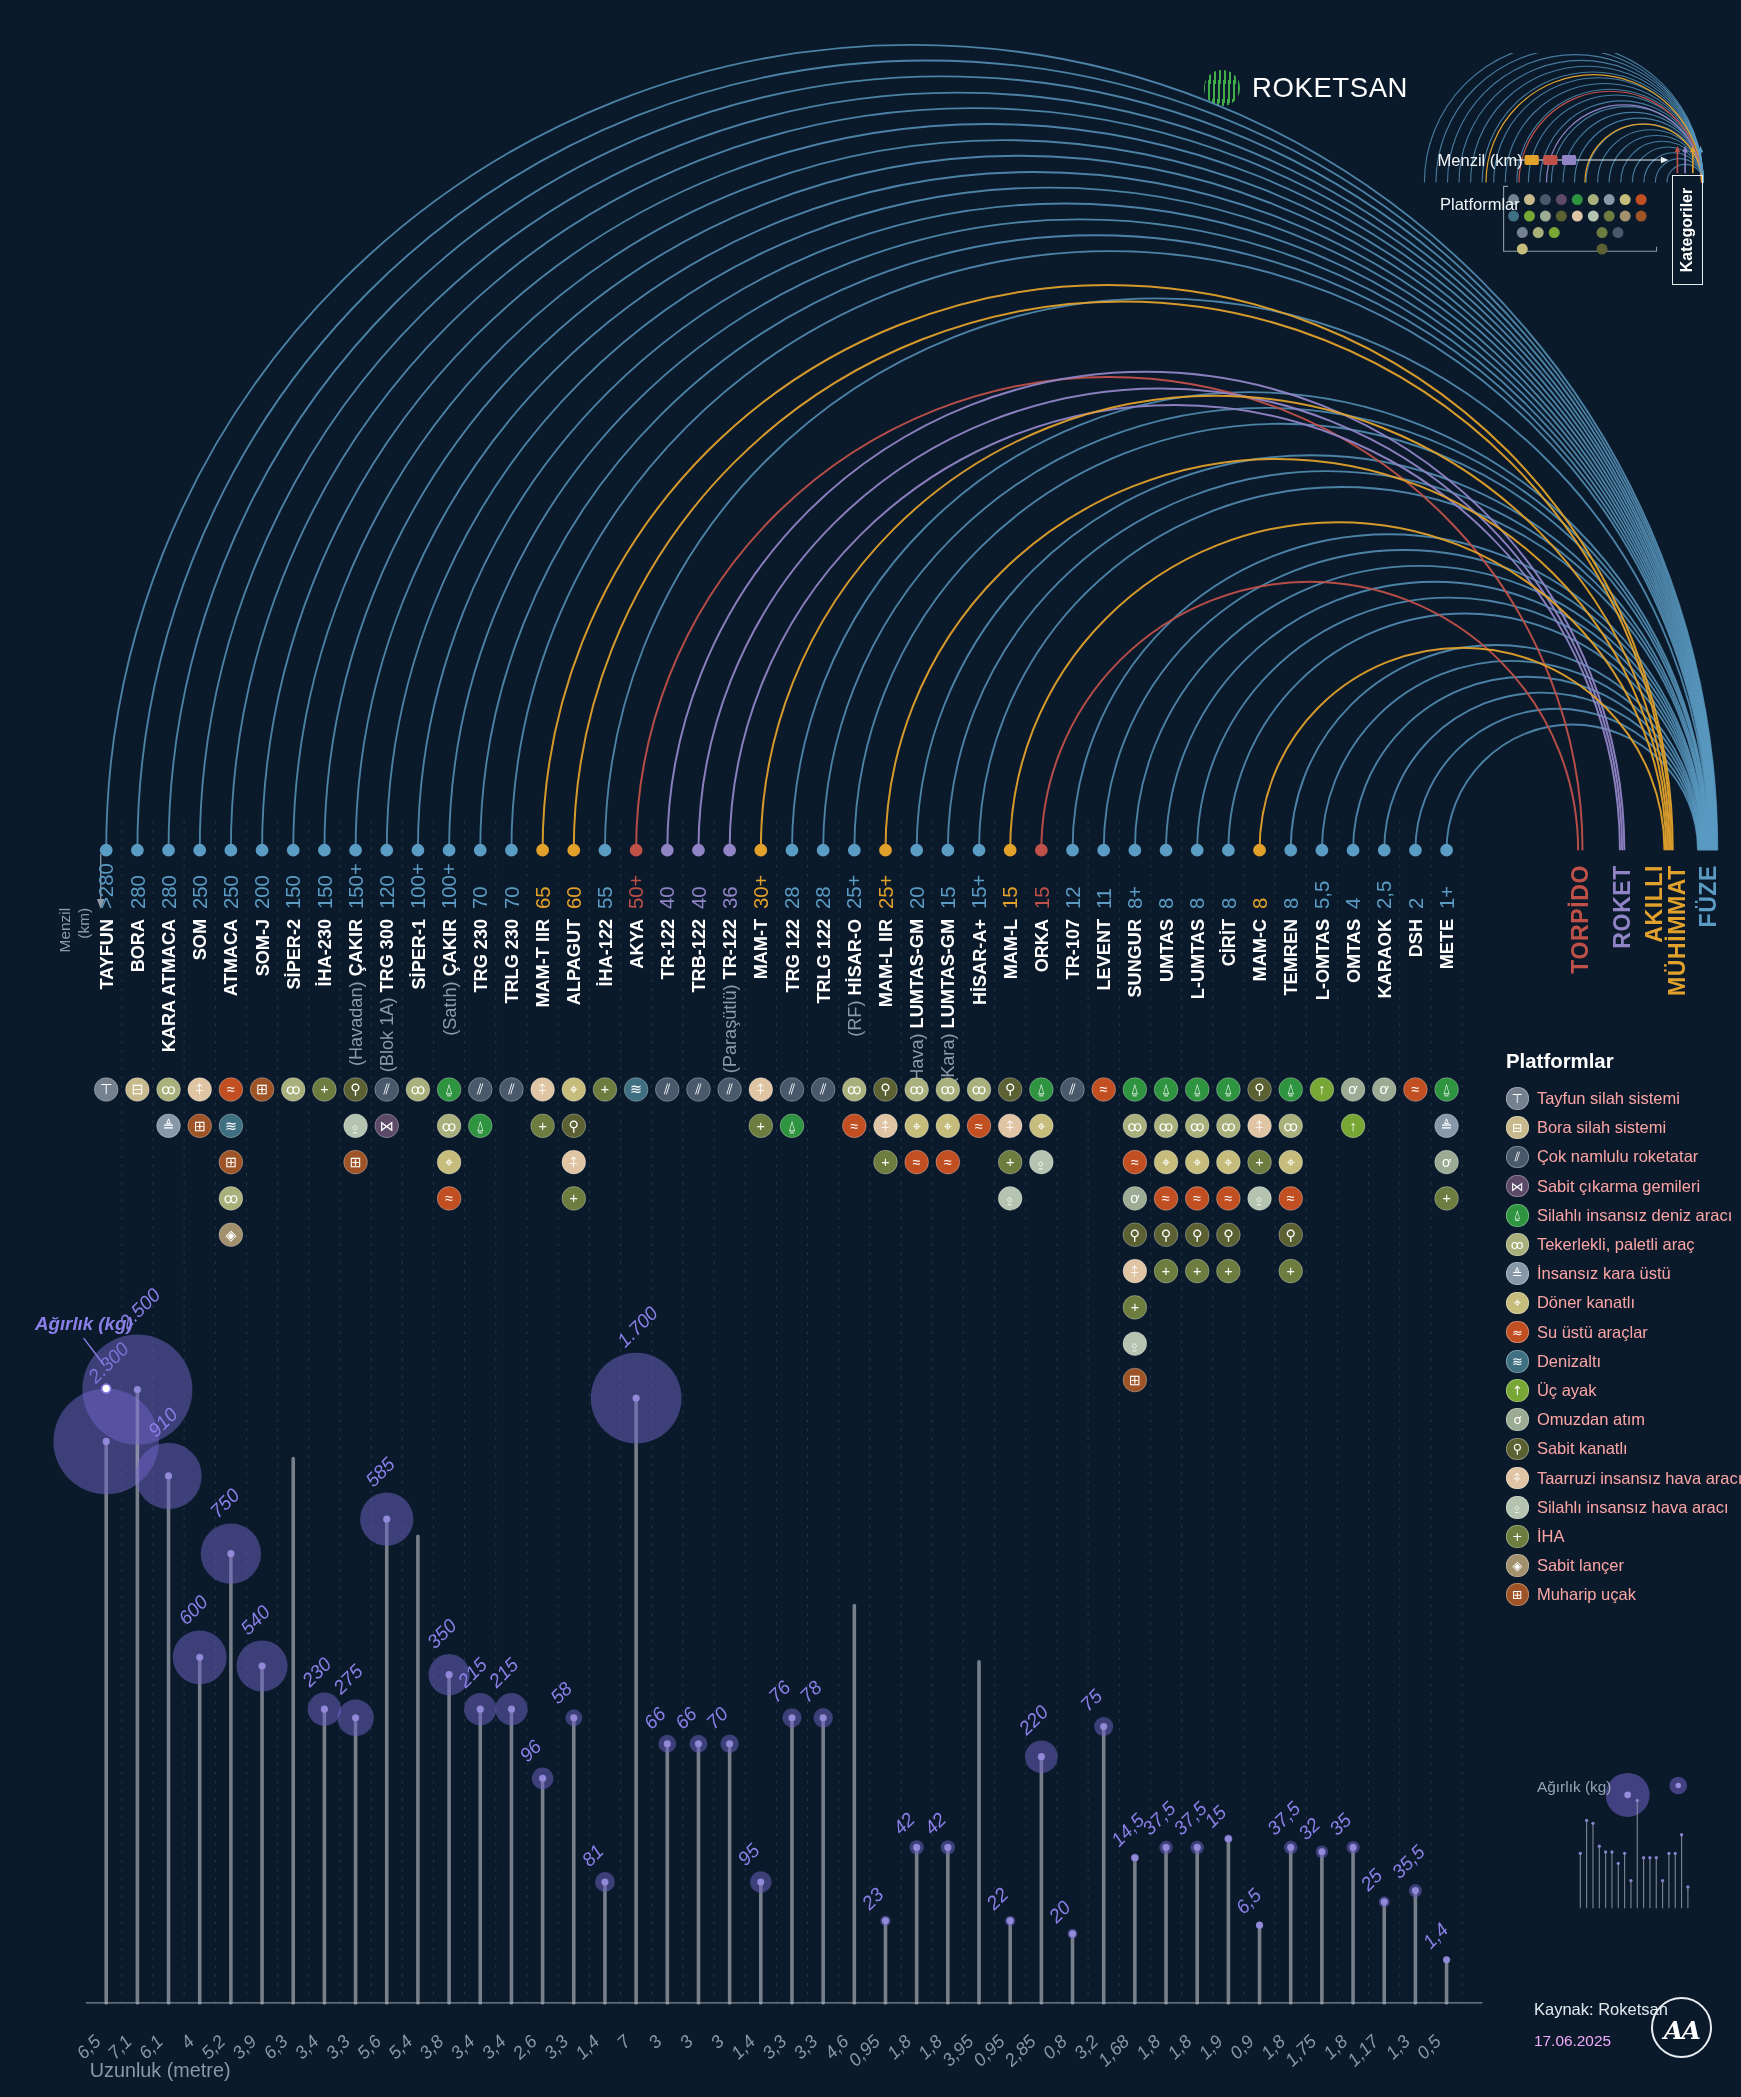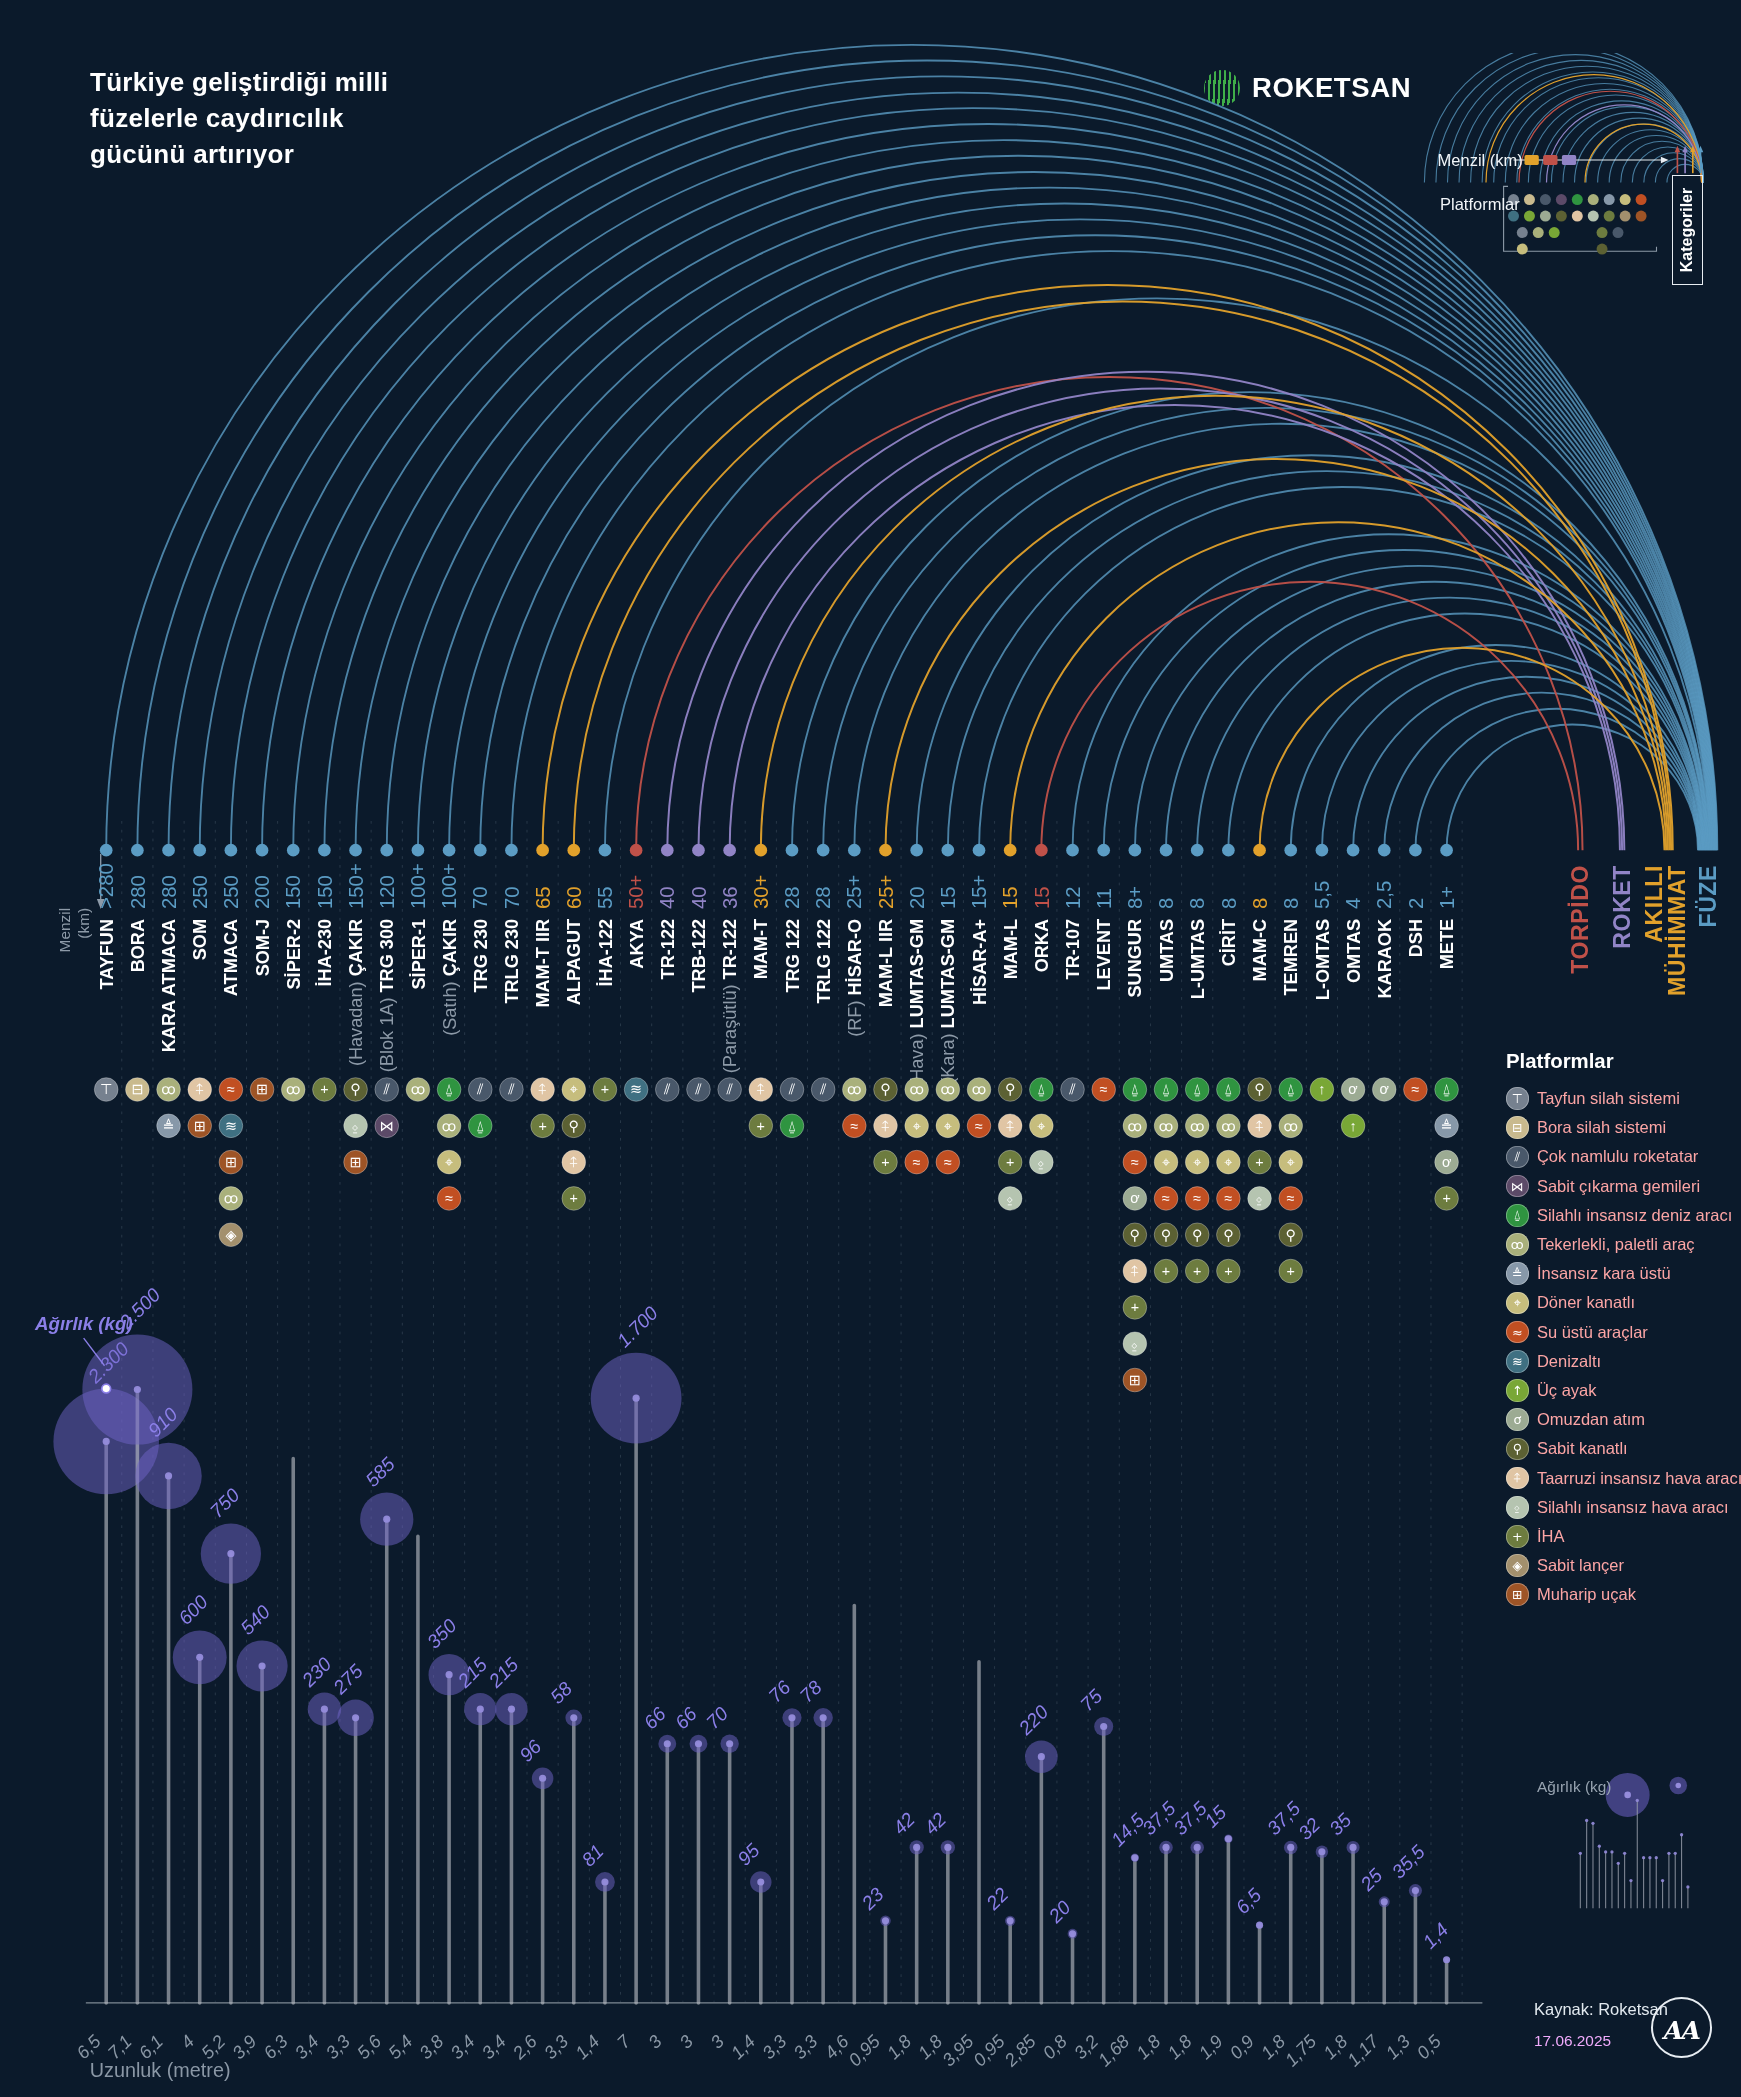--- a/index.html
+++ b/index.html
@@ -3,21 +3,21 @@
 <meta charset="utf-8">
 <style>
   html,body{margin:0;padding:0;background:#06101d;}
   .page{position:relative;width:1741px;height:2097px;background:#0b1a2b;overflow:hidden;
         font-family:"Liberation Sans",sans-serif;}
   .title{position:absolute;left:90px;top:65px;width:495px;color:#ffffff;font-size:26px;
          font-weight:bold;line-height:1.38;white-space:pre-line;letter-spacing:0.3px;}
   .brand{position:absolute;left:1204px;top:70px;display:flex;align-items:center;gap:12px;}
   .brand-mark{width:36px;height:36px;border-radius:50%;
       background:repeating-linear-gradient(93deg,#3fae49 0 2.2px,rgba(0,0,0,0) 2.2px 5px);}
-  .brand-name{color:#ffffff;font-size:27.5px;font-weight:bold;letter-spacing:0.6px;text-align:right;}
+  .brand-name{color:#ffffff;font-size:27.5px;font-weight:normal;letter-spacing:0.6px;text-align:right;}
   svg text{font-family:"Liberation Sans",sans-serif;}
   .wcall{position:absolute;left:35px;top:1313px;color:#8b7fe8;font-size:18.7px;font-weight:bold;
          font-style:italic;}
   .plat-legend{position:absolute;left:1506px;top:1050px;width:231px;}
   .plat-legend h3{margin:0 0 14.3px 0;color:#ffffff;font-size:20.4px;font-weight:bold;}
   .plat-item{display:flex;align-items:center;gap:8.3px;margin-bottom:6.6px;height:22.6px;}
   .plat-ic{width:22.6px;height:22.6px;border-radius:50%;flex:0 0 22.6px;display:flex;align-items:center;
            justify-content:center;color:#fff;font-size:12.7px;font-family:"DejaVu Sans",sans-serif;
            box-shadow:inset 0 0 0 0.8px rgba(255,255,255,.35);}
   .plat-label{color:#fca5a5;font-size:16.5px;white-space:nowrap;}
@@ -32,23 +32,20 @@
   .aa-logo{position:absolute;left:1651px;top:1997px;width:57px;height:57px;border:2.2px solid #e8edf2;
        border-radius:50%;display:flex;align-items:center;justify-content:center;}
   .aa-logo span{color:#fff;font-size:25px;font-weight:bold;font-style:italic;
        font-family:"DejaVu Serif",serif;letter-spacing:-1.7px;margin-top:6px;}
   .mini-w{position:absolute;left:1537px;top:1778px;color:#97a3b0;font-size:15.4px;}
 </style>
 </head>
 <body>
 
 <div class="page">
-  <div class="title">Türkiye geliştirdiği milli
-füzelerle caydırıcılık
-gücünü artırıyor</div>
 
   <div class="brand">
     <div class="brand-mark"></div>
     <div class="brand-name">ROKETSAN</div>
   </div>
 
   <div class="howto">
     <svg id="howto-svg" width="308" height="259" viewBox="0 0 560 470">
         <path d="M 8 235 A 253.5 253.5 0 0 1 515 235" fill="none" stroke="#5b9cc4" stroke-width="2" opacity="0.75"></path>
         <path d="M 29 235 A 243 243 0 0 1 515 235" fill="none" stroke="#5b9cc4" stroke-width="2" opacity="0.75"></path>

